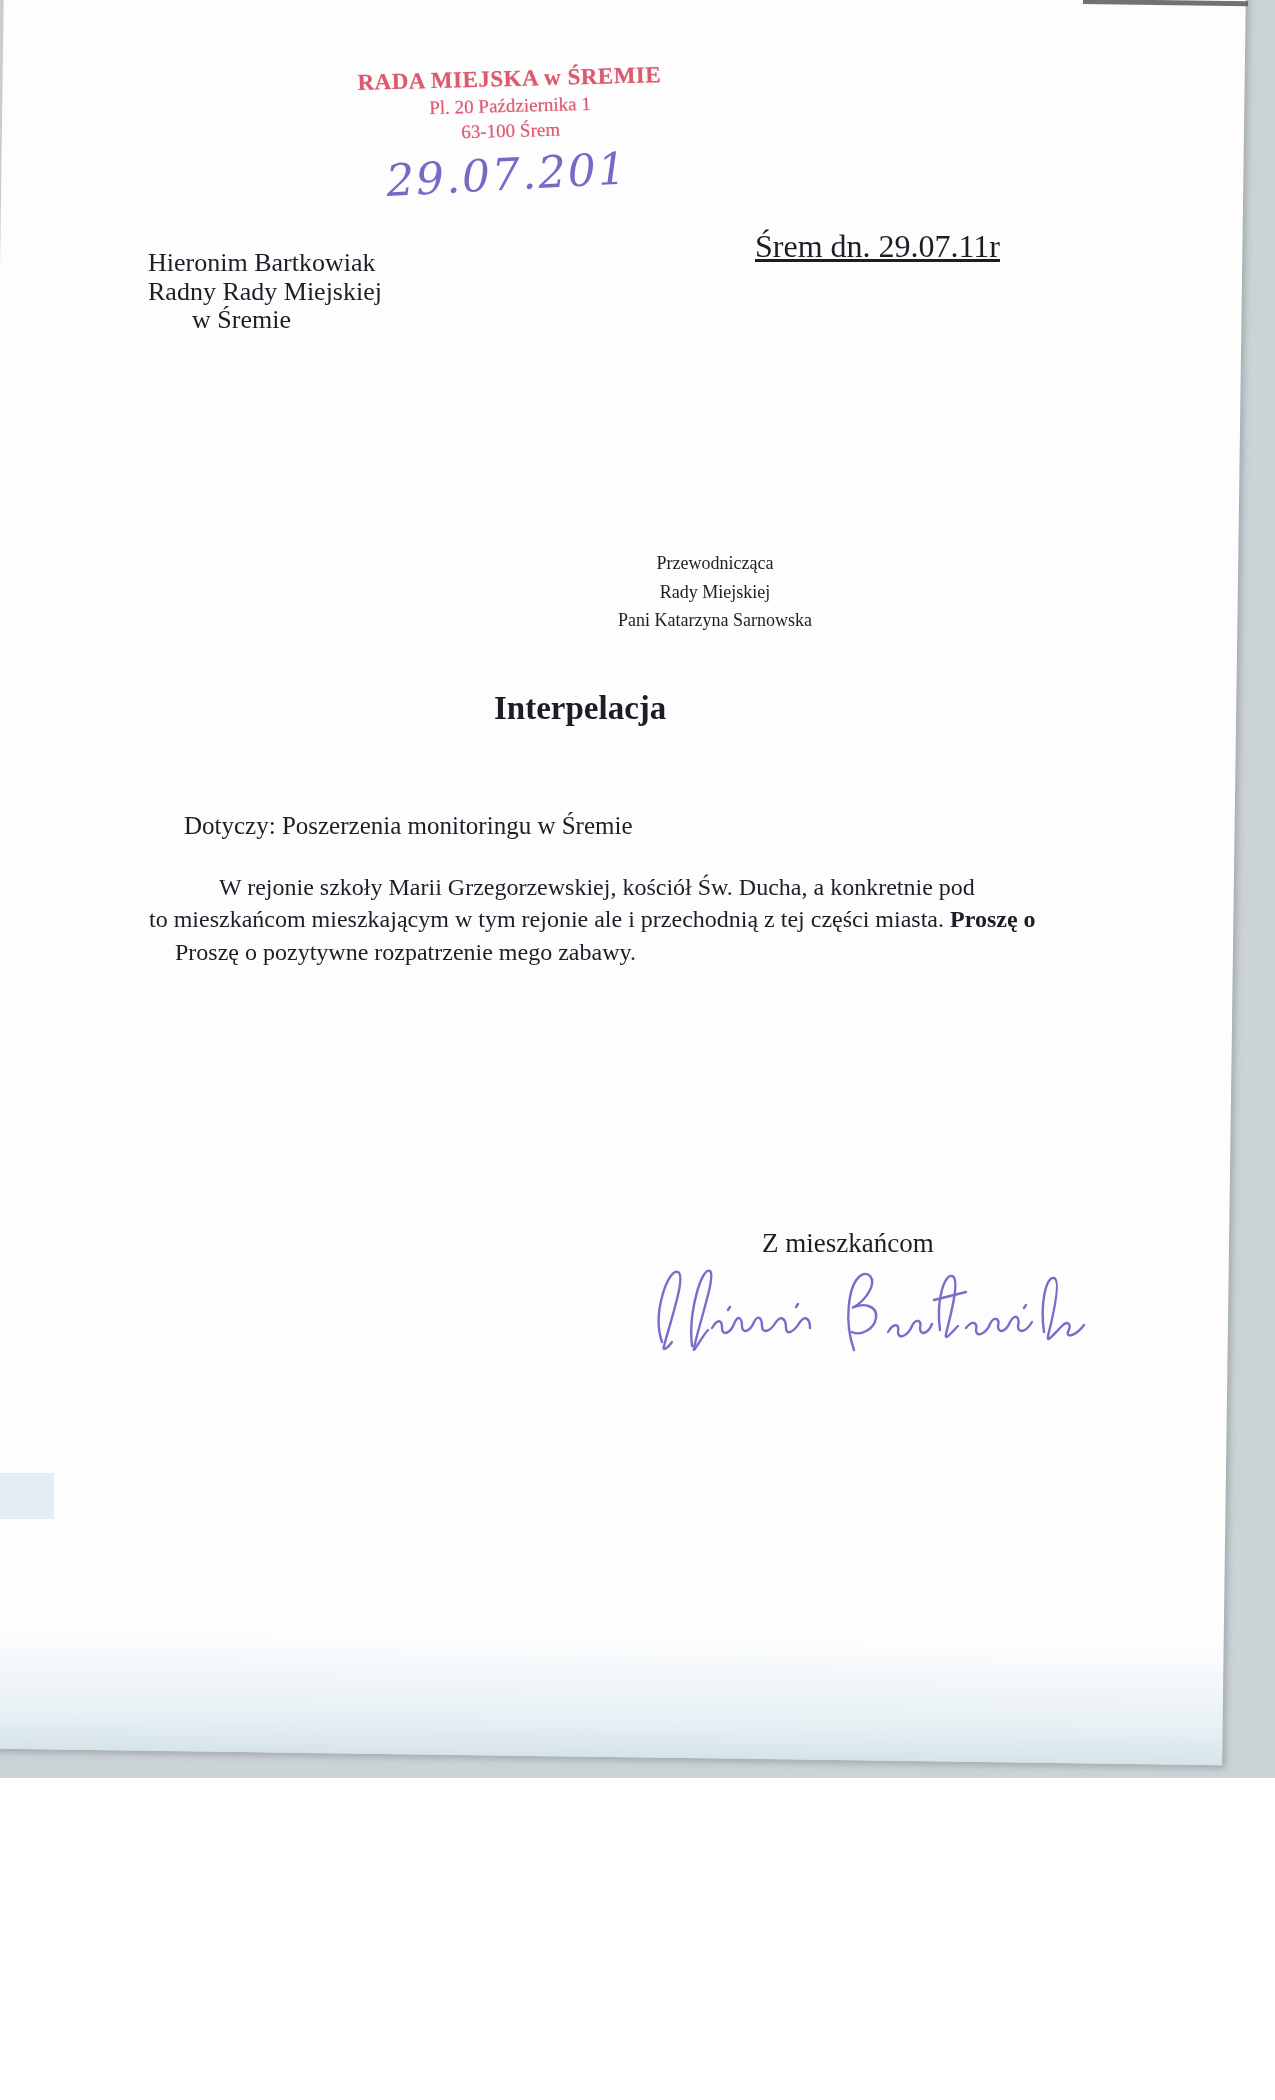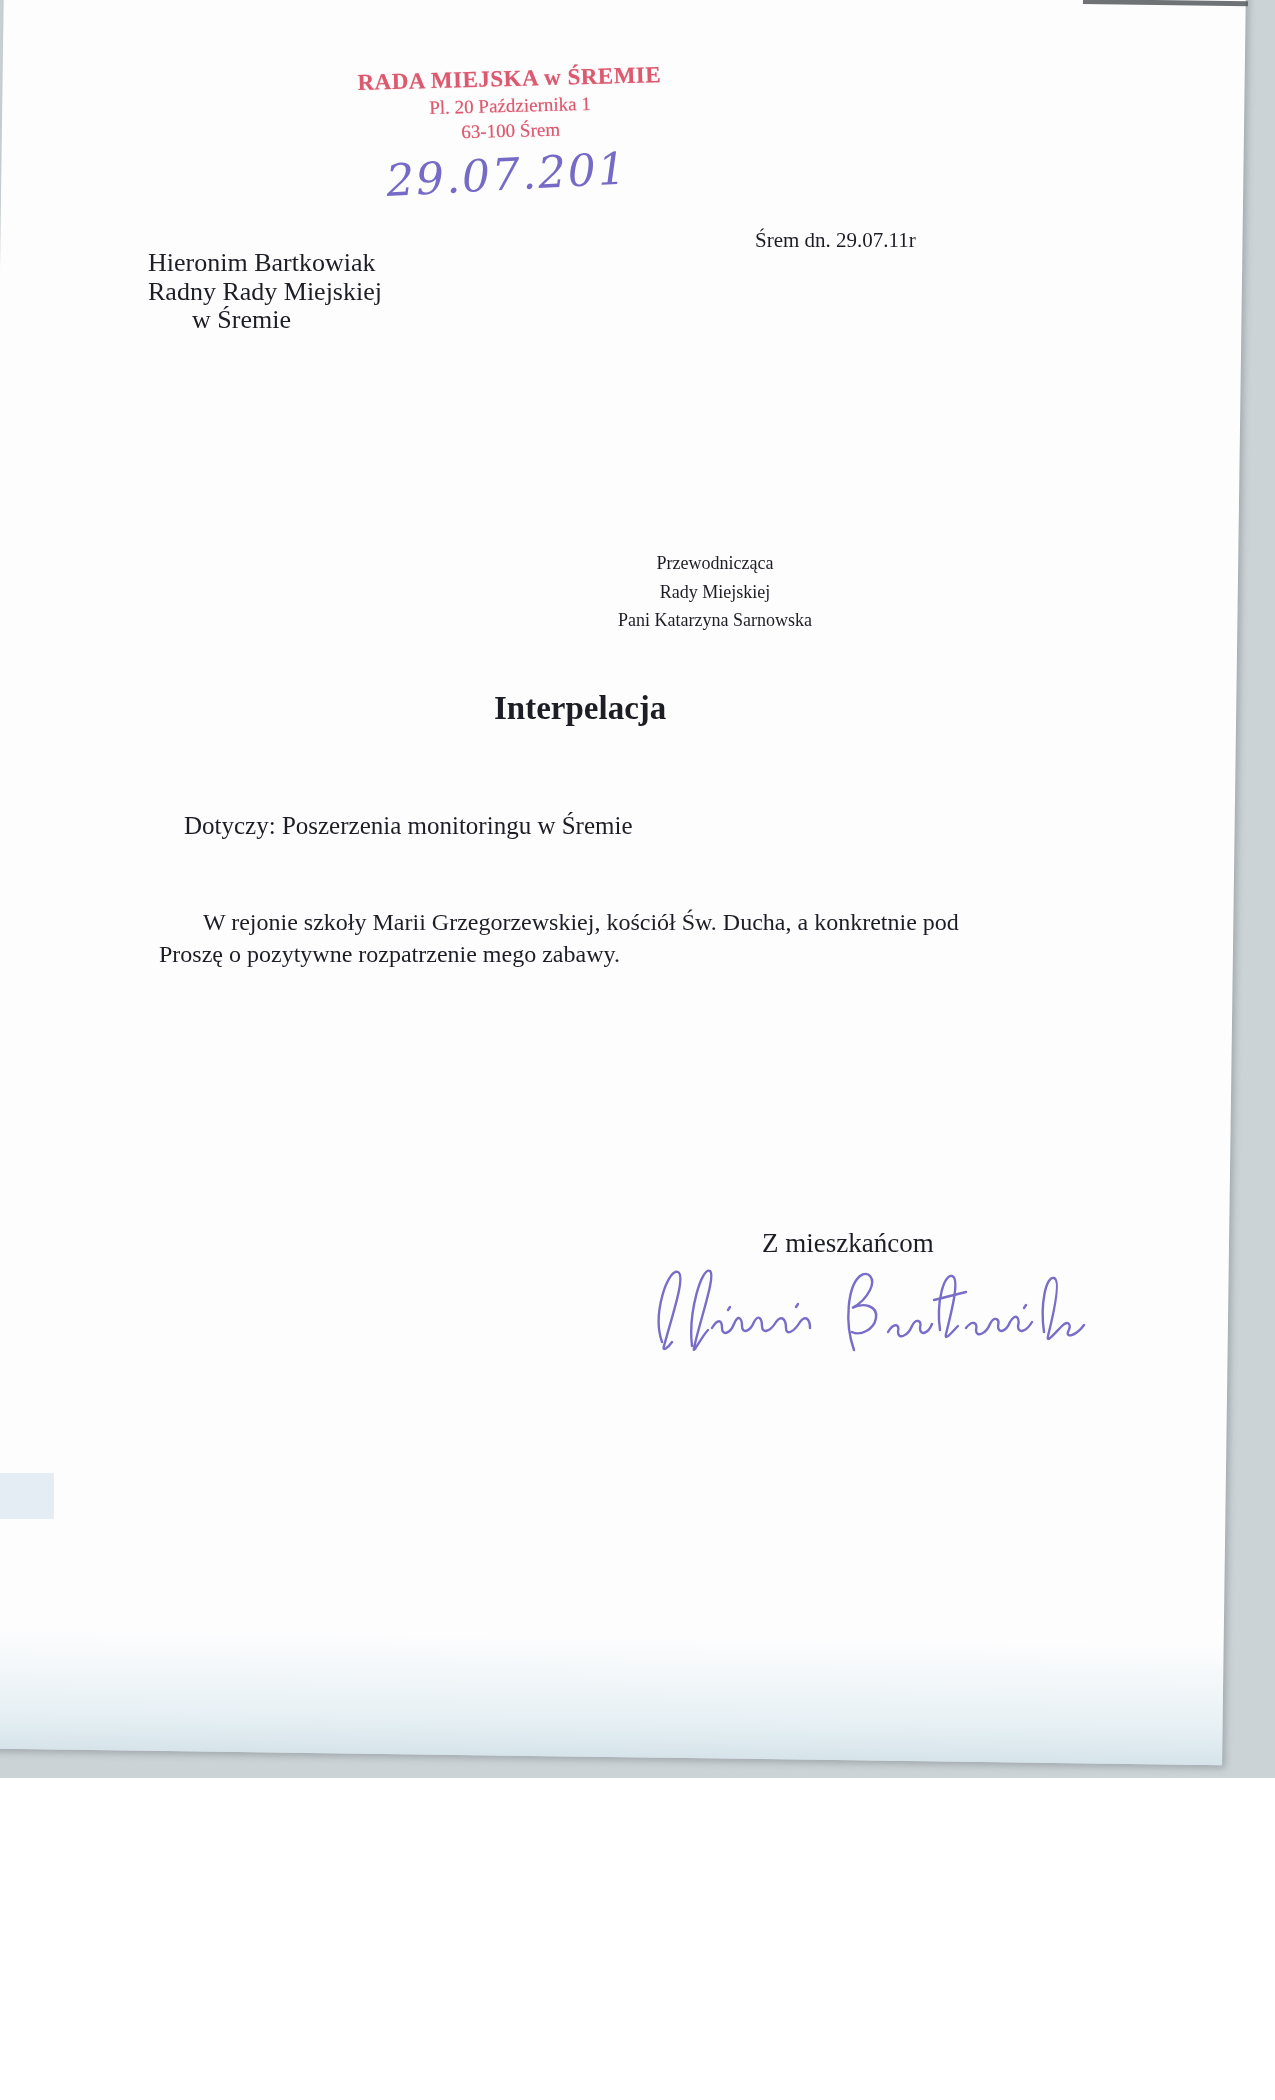--- a/index.html
+++ b/index.html
@@ -14,28 +14,28 @@
          transform:rotate(0.8deg);transform-origin:left top;opacity:.85;}
   .left-smudge{position:absolute;left:0;top:1473px;width:54px;height:46px;background:rgba(203,221,231,.5);}
   .abs{position:absolute;white-space:nowrap;}
 
   .stamp{left:350px;top:66px;width:320px;text-align:center;transform:rotate(-1.5deg);
          text-shadow:0 0 1px rgba(224,90,110,.55);}
   .stamp-l1{font-size:23px;font-weight:bold;letter-spacing:.5px;}
   .stamp-l2,.stamp-l3{font-size:19px;margin-top:3px;}
 
   .date-svg{left:382px;top:142px;}
-  .dateline{left:755px;top:228px;font-size:21px;}
+  .dateline{left:755px;top:228px;font-size:32px;text-decoration:underline;}
   .sender{left:148px;top:249px;font-size:26px;line-height:28.5px;}
   .sender-city{padding-left:44px;}
   .recipient{left:515px;top:549px;width:400px;text-align:center;font-weight:normal;
              font-size:18px;line-height:28.5px;}
   .doc-title{left:494px;top:690px;font-size:33px;font-weight:bold;}
   .subject{left:184px;top:812px;font-size:25px;font-weight:normal;}
-  .body-text{left:133px;top:871px;width:985px;font-size:24px;line-height:32.3px;margin-top:35px;}
+  .body-text{left:149px;top:871px;width:985px;font-size:24px;line-height:32.3px;}
   .body-line{white-space:nowrap;}
   .indent-first{padding-left:70px;}
   .indent-last{padding-left:26px;}
   .bold{font-weight:bold;}
   .salutation{left:762px;top:1228px;font-size:27px;}
   .signature-svg{left:648px;top:1262px;}
 </style>
 </head>
 <body>
 
@@ -71,20 +71,21 @@
     <div>Rady Miejskiej</div>
     <div>Pani Katarzyna Sarnowska</div>
   </div>
 
   <div class="abs doc-title">Interpelacja</div>
 
   <div class="abs subject">Dotyczy: Poszerzenia monitoringu w Śremie</div>
 
   <div class="abs body-text">
     <div class="body-line indent-first">W rejonie szkoły Marii Grzegorzewskiej, kościół Św. Ducha, a konkretnie pod</div>
+    <div class="body-line"><span>to mieszkańcom mieszkającym w tym rejonie ale i przechodnią z tej części miasta. </span><span class="bold">Proszę o</span></div>
     <div class="body-line indent-last">Proszę o pozytywne rozpatrzenie mego zabawy.</div>
   </div>
 
   <div class="abs salutation">Z mieszkańcom</div>
 
   <svg class="abs signature-svg" width="445" height="95" viewBox="0 0 445 95" aria-label="Hieronim Bartkowiak">
     <g fill="none" stroke="#6a5ec2" stroke-width="2.4" stroke-linecap="round" opacity="0.9">
       <path d="M14,80 C4,52 20,6 30,10 C38,14 24,54 16,84 C14,90 20,86 24,80"></path>
       <path d="M44,84 C40,50 54,4 62,9 C68,14 52,58 46,86 C44,94 54,74 60,68"></path>
       <path d="M64,66 C70,56 74,58 74,66 C74,74 82,72 86,62 C90,52 94,56 94,64 C94,72 102,70 106,60 C110,52 114,56 114,64 C114,72 122,70 128,60 C134,52 138,58 138,66 C138,74 146,70 152,60 C158,52 162,58 162,66"></path>

